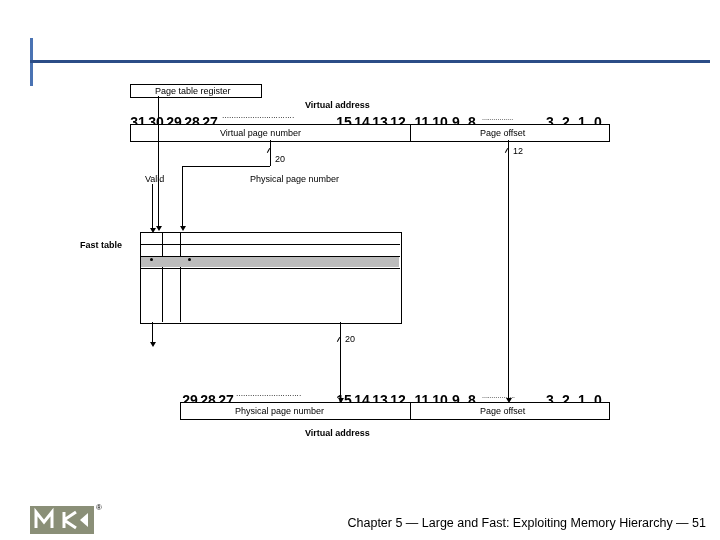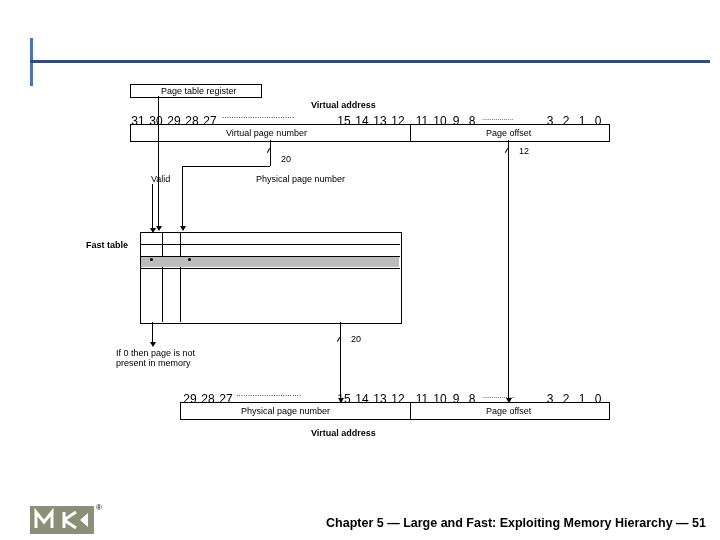--- a/index.html
+++ b/index.html
@@ -46,21 +46,20 @@
     top: 82px;
     left: 80px;
     width: 560px;
     height: 380px;
     font-size: 9px;
     color: #000;
   }
   .lbl {
     position: absolute;
     white-space: nowrap;
-    margin-left: 6px;
   }
   .lbl.bold { font-weight: bold; }
   .box {
     position: absolute;
     border: 1px solid #000;
     background: #fff;
   }
   .line {
     position: absolute;
     background: #000;
@@ -76,23 +75,24 @@
     margin-left: -2.5px;
   }
   .tick {
     position: absolute;
     width: 1px;
     height: 5px;
     background: #000;
   }
   .bitnum {
     position: absolute;
-    font-size: 12px;
+    font-size: 14px;
     top: -10px;
     transform: translateX(-50%);
+    font-weight: bold;
   }
   .dots {
     position: absolute;
     font-size: 7px;
     letter-spacing: 0px;
     top: -10px;
     overflow: hidden;
   }
   .shade {
     position: absolute;
@@ -115,21 +115,21 @@
     position: absolute;
     left: 96px;
     bottom: 22px;
     font-size: 8px;
   }
   .footer-text {
     position: absolute;
     right: 4px;
     bottom: 4px;
     font-size: 12.5px;
-    font-weight: bold;
+    font-weight: normal;
   }
 </style>
 </head>
 <body>
 
 <div class="title-bar">
   <div class="title-accent"></div>
   <div class="title-underline"></div>
 </div>
 
@@ -198,22 +198,20 @@
   <div class="line hline" style="left:60px; top:174px; width:260px;"></div>
   <div class="shade" style="left:61px; top:175px; width:258px; height:10px;"></div>
   <div class="line hline" style="left:60px; top:186px; width:260px;"></div>
 
   <div style="position:absolute; left:70px; top:176px; width:3px; height:3px; background:#000; border-radius:50%;"></div>
   <div style="position:absolute; left:108px; top:176px; width:3px; height:3px; background:#000; border-radius:50%;"></div>
 
   <div class="line vline" style="left:72px; top:240px; height:20px;"></div>
   <div class="arrow-down" style="left:72px; top:260px;"></div>
 
-  <div class="lbl" style="left:30px; top:266px; width:100px; white-space:normal; line-height:10px;">If 0 then page is not
-present in memory</div>
 
   <div class="line vline" style="left:260px; top:240px; height:78px;"></div>
   <div class="arrow-down" style="left:260px; top:316px;"></div>
   <div class="lbl" style="left:265px; top:252px;">20</div>
   <div class="tick" style="left:258px; top:255px; transform:rotate(30deg);"></div>
 
   <div style="position:absolute; left:50px; top:320px; width:480px; height:1px;">
     <span class="bitnum" style="left:60px;">29</span>
     <span class="bitnum" style="left:78px;">28</span>
     <span class="bitnum" style="left:96px;">27</span>

